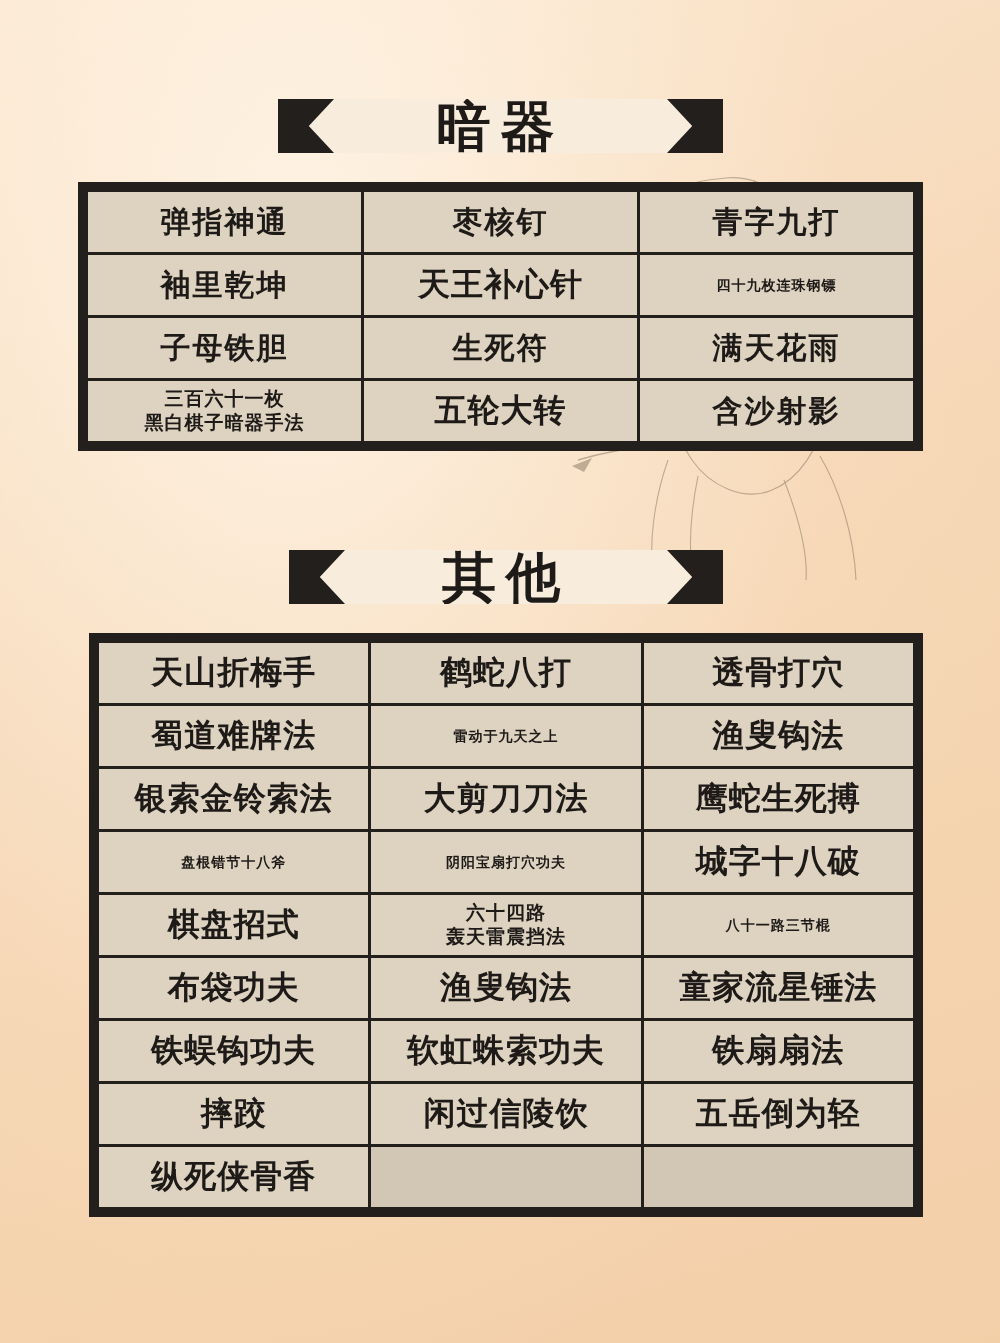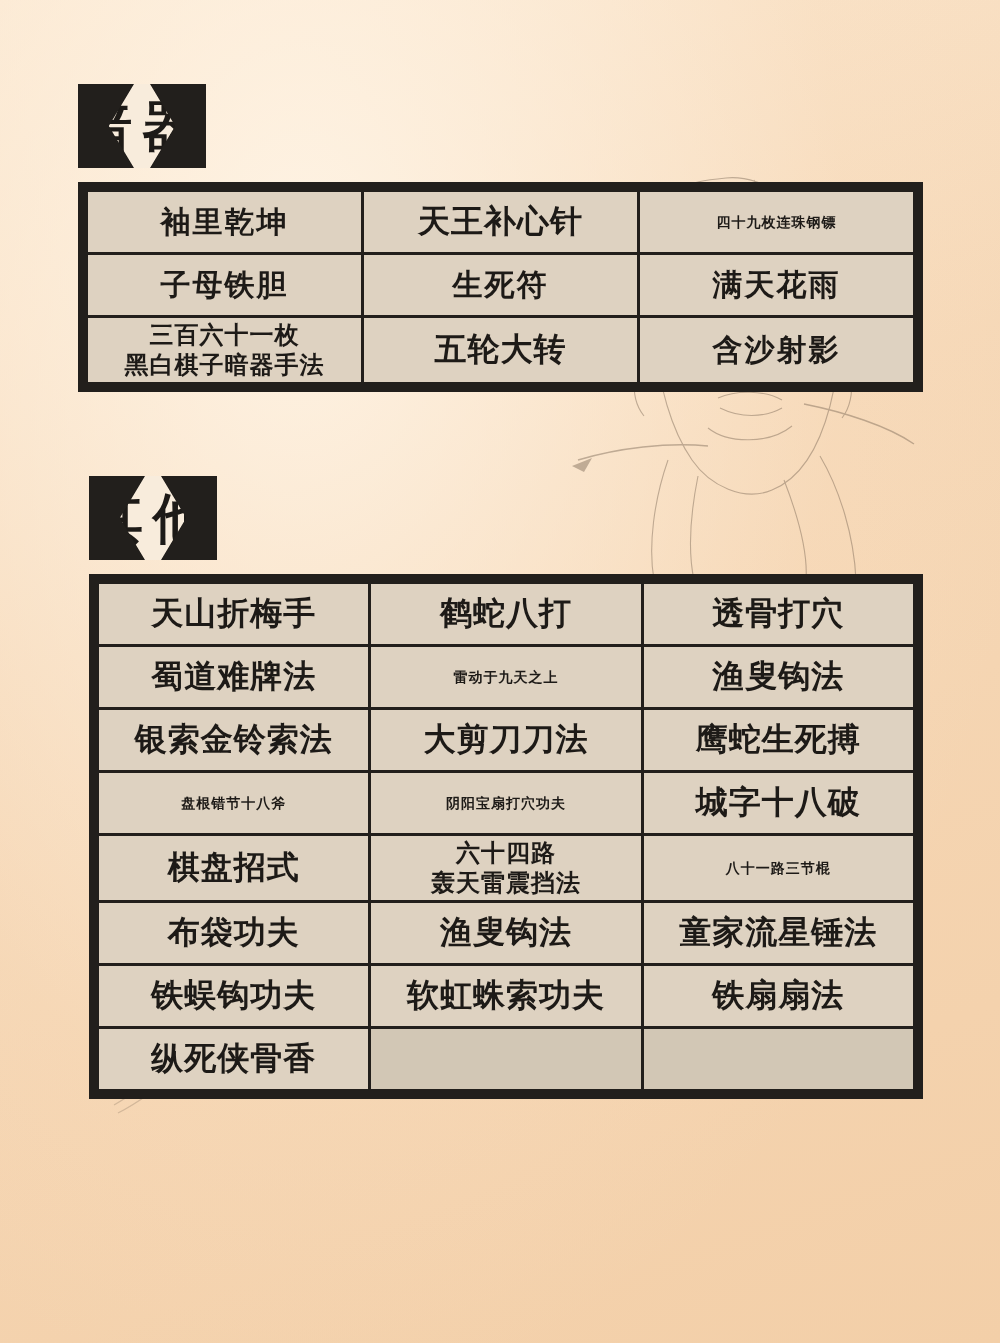--- a/index.html
+++ b/index.html
@@ -48,22 +48,21 @@
     height: 190px;
     opacity: 0.4;
   }
 
   
   .banner {
     position: relative;
     height: 84px;
     margin: 0 auto;
     display: flex;
-    align-items: flex-start;
-    flex-direction: column;
+    align-items: center;
   }
   .banner-bar {
     flex: 0 0 auto;
     background: #221f1c;
     width: 190px;
     position: relative;
   }
   .banner-bar.left { margin-right: 0; }
   .banner-bar.right { width: 190px; }
   .banner-gap { width: 10px; background: transparent; flex: 0 0 auto; }
@@ -142,21 +141,21 @@
     font-size: 14px;
     letter-spacing: 1px;
     line-height: 1.2;
     margin-left: 41px;
   }
   table.grid td.mid {
     font-size: 32px;
     letter-spacing: 1px;
   }
   table.grid td.two-line {
-    font-size: 24px;
+    font-size: 19px;
     line-height: 1.25;
     letter-spacing: 1px;
   }
   table.grid td.empty { background: rgba(250,237,218,0.35); }
 
   .section { position: relative; }
   .section + .section { margin-top: 40px; padding-left: 11px; }
 
   #s1 { padding-top: 84px; }
   #s2 { padding-top: 44px; }
@@ -219,20 +218,25 @@
           <div class="notch r"></div>
         </div>
         <div class="banner-gap"></div>
         <div class="banner-bar right"></div>
       </div>
 
       <div class="table-wrap">
         <table class="grid">
           <tbody>
             <tr>
+              <td>弹指神通</td>
+              <td>枣核钉</td>
+              <td>青字九打</td>
+            </tr>
+            <tr>
               <td>袖里乾坤</td>
               <td class="mid">天王补心针</td>
               <td class="small">四十九枚连珠钢镖</td>
             </tr>
             <tr>
               <td>子母铁胆</td>
               <td>生死符</td>
               <td>满天花雨</td>
             </tr>
             <tr>
@@ -294,20 +298,25 @@
               <td class="mid">布袋功夫</td>
               <td class="mid">渔叟钩法</td>
               <td class="mid">童家流星锤法</td>
             </tr>
             <tr>
               <td class="mid">铁蜈钩功夫</td>
               <td class="mid">软虹蛛索功夫</td>
               <td class="mid">铁扇扇法</td>
             </tr>
             <tr>
+              <td class="mid">摔跤</td>
+              <td class="mid">闲过信陵饮</td>
+              <td class="mid">五岳倒为轻</td>
+            </tr>
+            <tr>
               <td class="mid">纵死侠骨香</td>
               <td class="empty"></td>
               <td class="empty"></td>
             </tr>
           </tbody>
         </table>
       </div>
     </div>
 
   </div>

